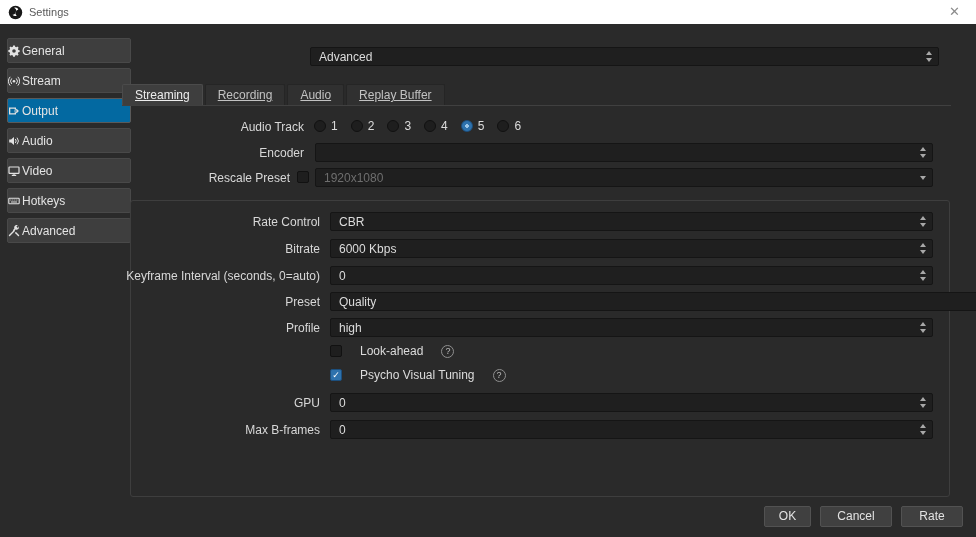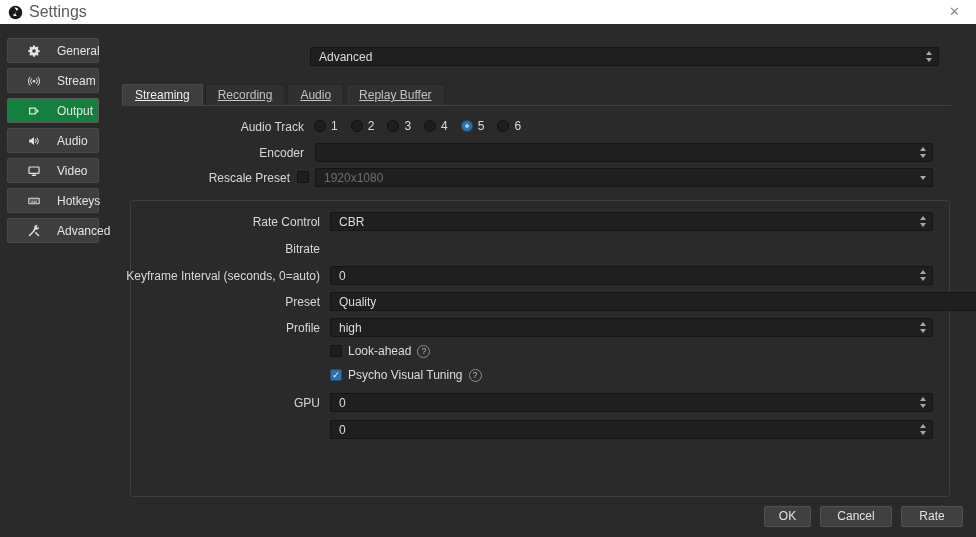--- a/index.html
+++ b/index.html
@@ -3,28 +3,28 @@
 <meta charset="utf-8">
 <style>
   html,body{margin:0;padding:0;background:#555;}
   .app{position:relative;width:976px;height:537px;background:#2a2a2a;
        font-family:"Liberation Sans",sans-serif;font-size:12px;color:#dcdcdc;
        overflow:hidden;user-select:none;}
   
   .titlebar{position:absolute;left:0;top:0;width:976px;height:24px;background:#ffffff;
             display:flex;align-items:center;padding:0 8px;box-sizing:border-box;}
   .titlebar .logo{width:15px;height:15px;margin-right:6px;display:inline-flex;}
-  .titlebar .title{color:#5a5a5a;font-size:16px;}
+  .titlebar .title{color:#5a5a5a;font-size:11px;}
   .titlebar .close{position:absolute;right:8px;top:0;height:24px;line-height:24px;
                    padding:0 8px;color:#8b8b8b;font-size:13px;}
   
-  .side-item{position:absolute;left:7px;width:92px;height:25px;background:#3e3e3e;
+  .side-item{position:absolute;left:7px;width:124px;height:25px;background:#3e3e3e;
              border:1px solid #494949;border-radius:2px;display:flex;align-items:center;
-             gap:17px;padding:0 0 0 20px;box-sizing:border-box;color:#e4e4e4;}
-  .side-item.selected{background:#15803d;border-color:#5a5a5a;align-items:center;}
+             gap:2px;padding:0 0 0 0;box-sizing:border-box;color:#e4e4e4;}
+  .side-item.selected{background:#0369a1;border-color:#5a5a5a;align-items:center;}
   .side-item .icon{width:12px;height:12px;display:inline-flex;flex:0 0 12px;}
   
   .label{position:absolute;height:14px;line-height:14px;text-align:right;color:#d8d8d8;}
   
   .field{position:absolute;height:19px;background:#1f1f1f;border:1px solid #151515;
          border-radius:2px;box-sizing:border-box;display:flex;align-items:center;
          padding:0 20px 0 8px;color:#dcdcdc;}
   .field.disabled{color:#6e6e6e;}
   .spin{position:absolute;right:4px;top:0;bottom:0;width:10px;display:flex;
         flex-direction:column;align-items:center;justify-content:center;gap:3px;}
@@ -41,21 +41,21 @@
   
   .radio-group{position:absolute;display:flex;align-items:center;gap:13px;height:14px;}
   .radio{display:flex;align-items:center;gap:5px;}
   .rb{width:12px;height:12px;border-radius:50%;background:#1e1e1e;border:1px solid #111;
       box-sizing:border-box;}
   .rb.checked{background:radial-gradient(circle,#9cc6e8 0 2px,#2e72ad 2px);border-color:#1c4f7e;}
   .cb{width:12px;height:12px;background:#1e1e1e;border:1px solid #111;border-radius:2px;
       box-sizing:border-box;display:inline-flex;align-items:center;justify-content:center;
       font-size:9px;line-height:10px;color:transparent;}
   .cb.checked{background:#2e72ad;border-color:#1c4f7e;color:#fff;}
-  .check-row{position:absolute;display:flex;align-items:center;gap:6px;height:14px;justify-content:flex-end;}
+  .check-row{position:absolute;display:flex;align-items:center;gap:18px;height:14px;justify-content:flex-end;}
   .help{width:13px;height:13px;border:1px solid #8f8f8f;border-radius:50%;display:inline-flex;
         align-items:center;justify-content:center;font-size:9px;color:#bdbdbd;box-sizing:border-box;}
   
   .group{position:absolute;left:130px;top:200px;width:820px;height:297px;
          border:1px solid #3e3e3e;border-radius:3px;box-sizing:border-box;}
   
   .btn{position:absolute;top:506px;height:21px;background:#404040;border:1px solid #525252;
        border-radius:2px;box-sizing:border-box;text-align:center;line-height:19px;color:#e2e2e2;}
 </style>
 </head>
@@ -204,20 +204,27 @@
   <span class="label" style="left:138px;top:215px;width:182px">Rate Control</span>
   <div class="field" style="left:330px;top:212px;width:603px">
     <span>CBR</span>
     <span class="spin">
         <i class="tri-up"></i>
         <i class="tri-dn"></i>
       </span>
   </div>
 
   <span class="label" style="left:138px;top:242px;width:182px">Bitrate</span>
+  <div class="field" style="left:330px;top:239px;width:603px">
+    <span>6000 Kbps</span>
+    <span class="spin">
+        <i class="tri-up"></i>
+        <i class="tri-dn"></i>
+      </span>
+  </div>
 
   <span class="label" style="left:116px;top:269px;width:204px">Keyframe Interval (seconds, 0=auto)</span>
   <div class="field" style="left:330px;top:266px;width:603px">
     <span>0</span>
     <span class="spin">
         <i class="tri-up"></i>
         <i class="tri-dn"></i>
       </span>
   </div>
 
@@ -253,20 +260,21 @@
 
   <span class="label" style="left:138px;top:396px;width:182px">GPU</span>
   <div class="field" style="left:330px;top:393px;width:603px">
     <span>0</span>
     <span class="spin">
         <i class="tri-up"></i>
         <i class="tri-dn"></i>
       </span>
   </div>
 
+  <span class="label" style="left:138px;top:423px;width:182px">Max B-frames</span>
   <div class="field" style="left:330px;top:420px;width:603px">
     <span>0</span>
     <span class="spin">
         <i class="tri-up"></i>
         <i class="tri-dn"></i>
       </span>
   </div>
 
   <div class="btn" style="left:764px;width:47px">OK</div>
   <div class="btn" style="left:820px;width:72px">Cancel</div>

